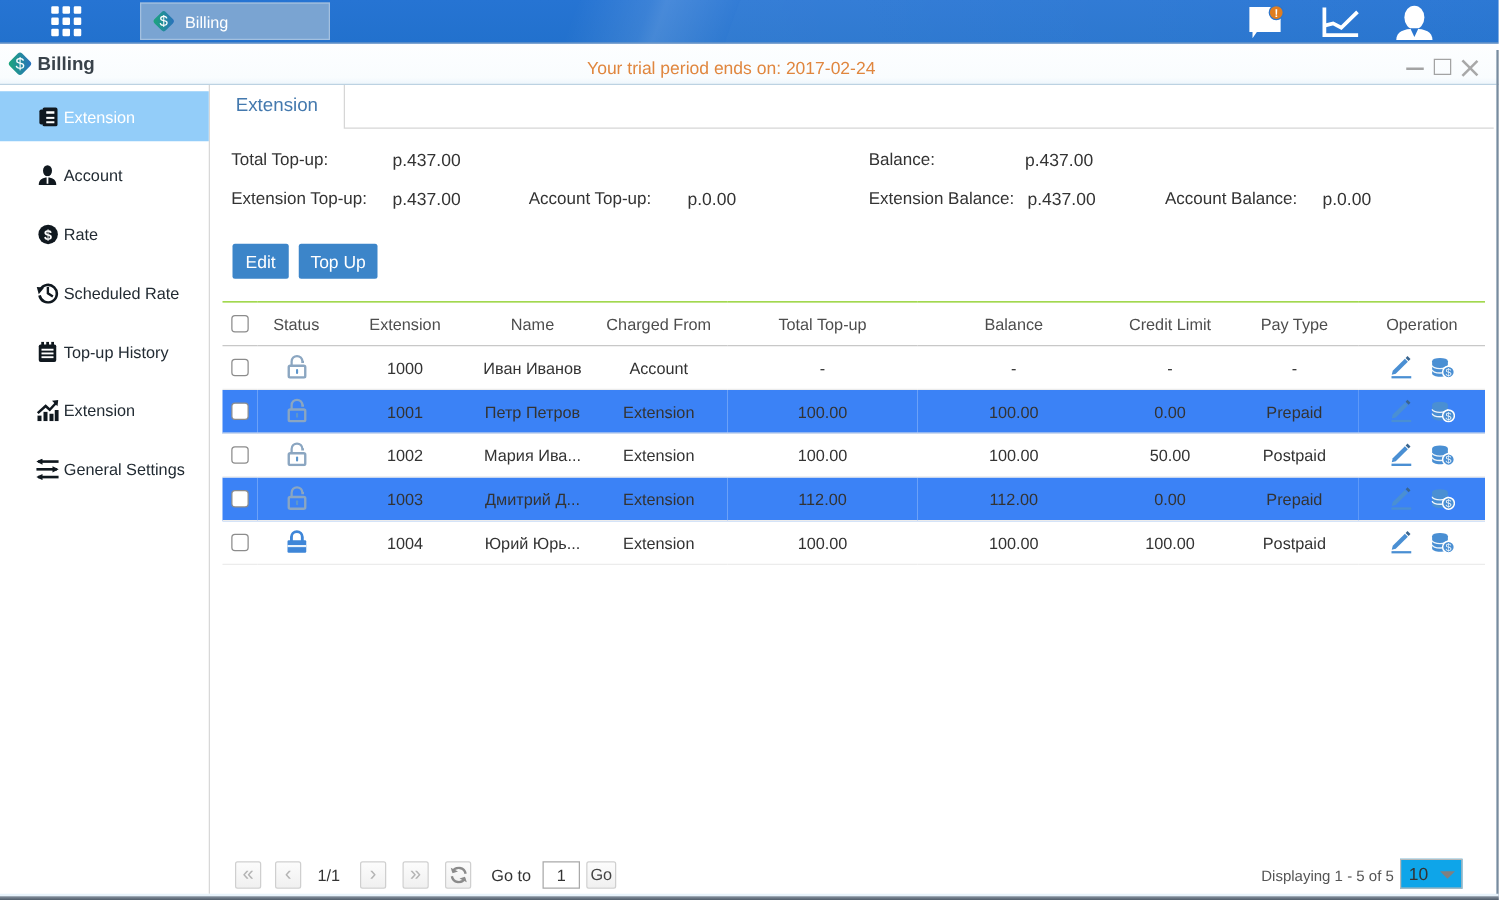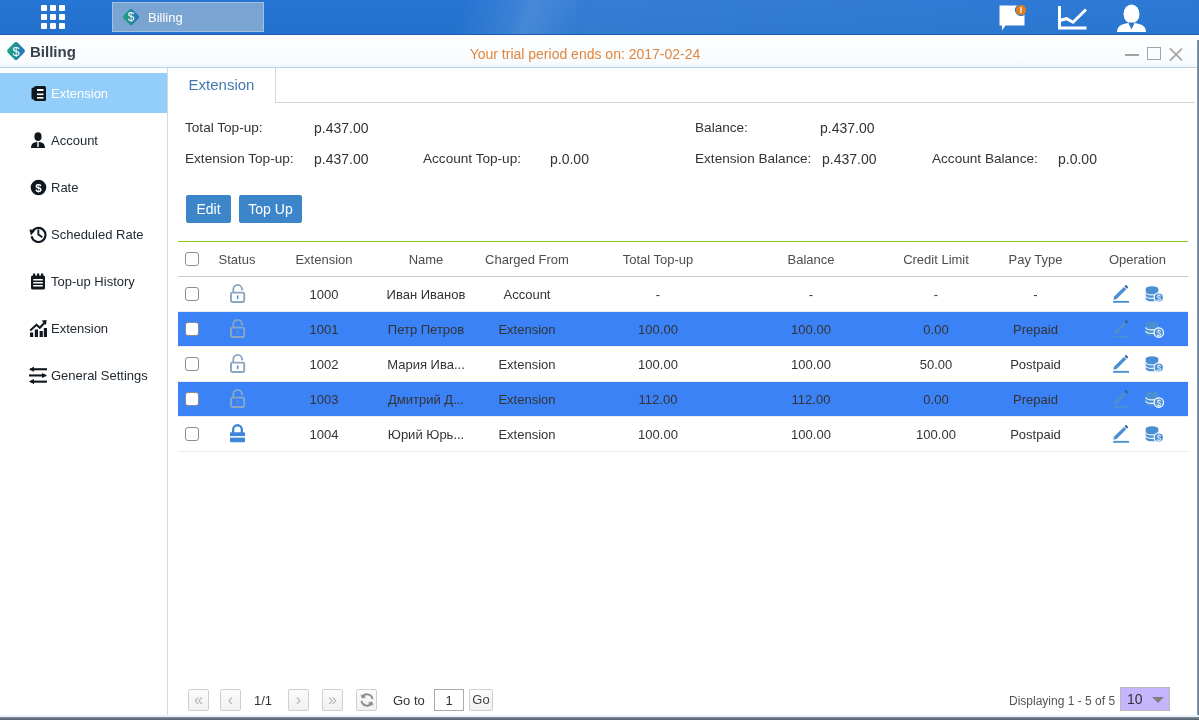--- a/index.html
+++ b/index.html
@@ -76,21 +76,21 @@
   background:linear-gradient(180deg,#fcfcfc,#f0f0f0); border-radius:2px;
   color:#b4b4b4; text-align:center; line-height:19px; font-size:16px; }
 .pgtx { position:absolute; font-size:13px; color:#333; top:625px; }
 .goin { position:absolute; left:266px; top:621px; width:30px; height:22px; border:1px solid #a9a9a9;
   font-size:13px; text-align:center; line-height:20px; color:#333; background:#fff; }
 .gobtn { position:absolute; left:301px; top:621px; width:24px; height:22px; border:1px solid #cfcfcf;
   background:linear-gradient(180deg,#fcfcfc,#f0f0f0); border-radius:2px; font-size:13px; color:#444;
   text-align:center; line-height:20px; }
 .disp { position:absolute; top:626px; left:824px; width:115px; font-size:12px; color:#555;margin-left:17px; }
 .ddown { position:absolute; left:952px; top:619px; width:50px; height:24px; border:1px solid #b9b9b9;
-  background:#c4b5fd; font-size:14px; color:#333; }
+  background:#0ea5e9; font-size:14px; color:#333; }
 .ddown span { position:absolute; left:6px; top:3px; }
 .ddown .tri { position:absolute; left:31px; top:9px; width:0; height:0;
   border-left:6px solid transparent; border-right:6px solid transparent; border-top:6px solid #808080; }
 
 
 .botlight { position:absolute; left:0; top:715px; width:1199px; height:3px; background:#e8f3fb; }
 .botdark { position:absolute; left:0; top:717px; width:1199px; height:3px;
   background:linear-gradient(180deg,#8793a0,#515d6b); }
 .rightedge { position:absolute; left:1197px; top:40px; width:2px; height:680px;
   background:linear-gradient(90deg,#93a7b9,#5d7185); }

